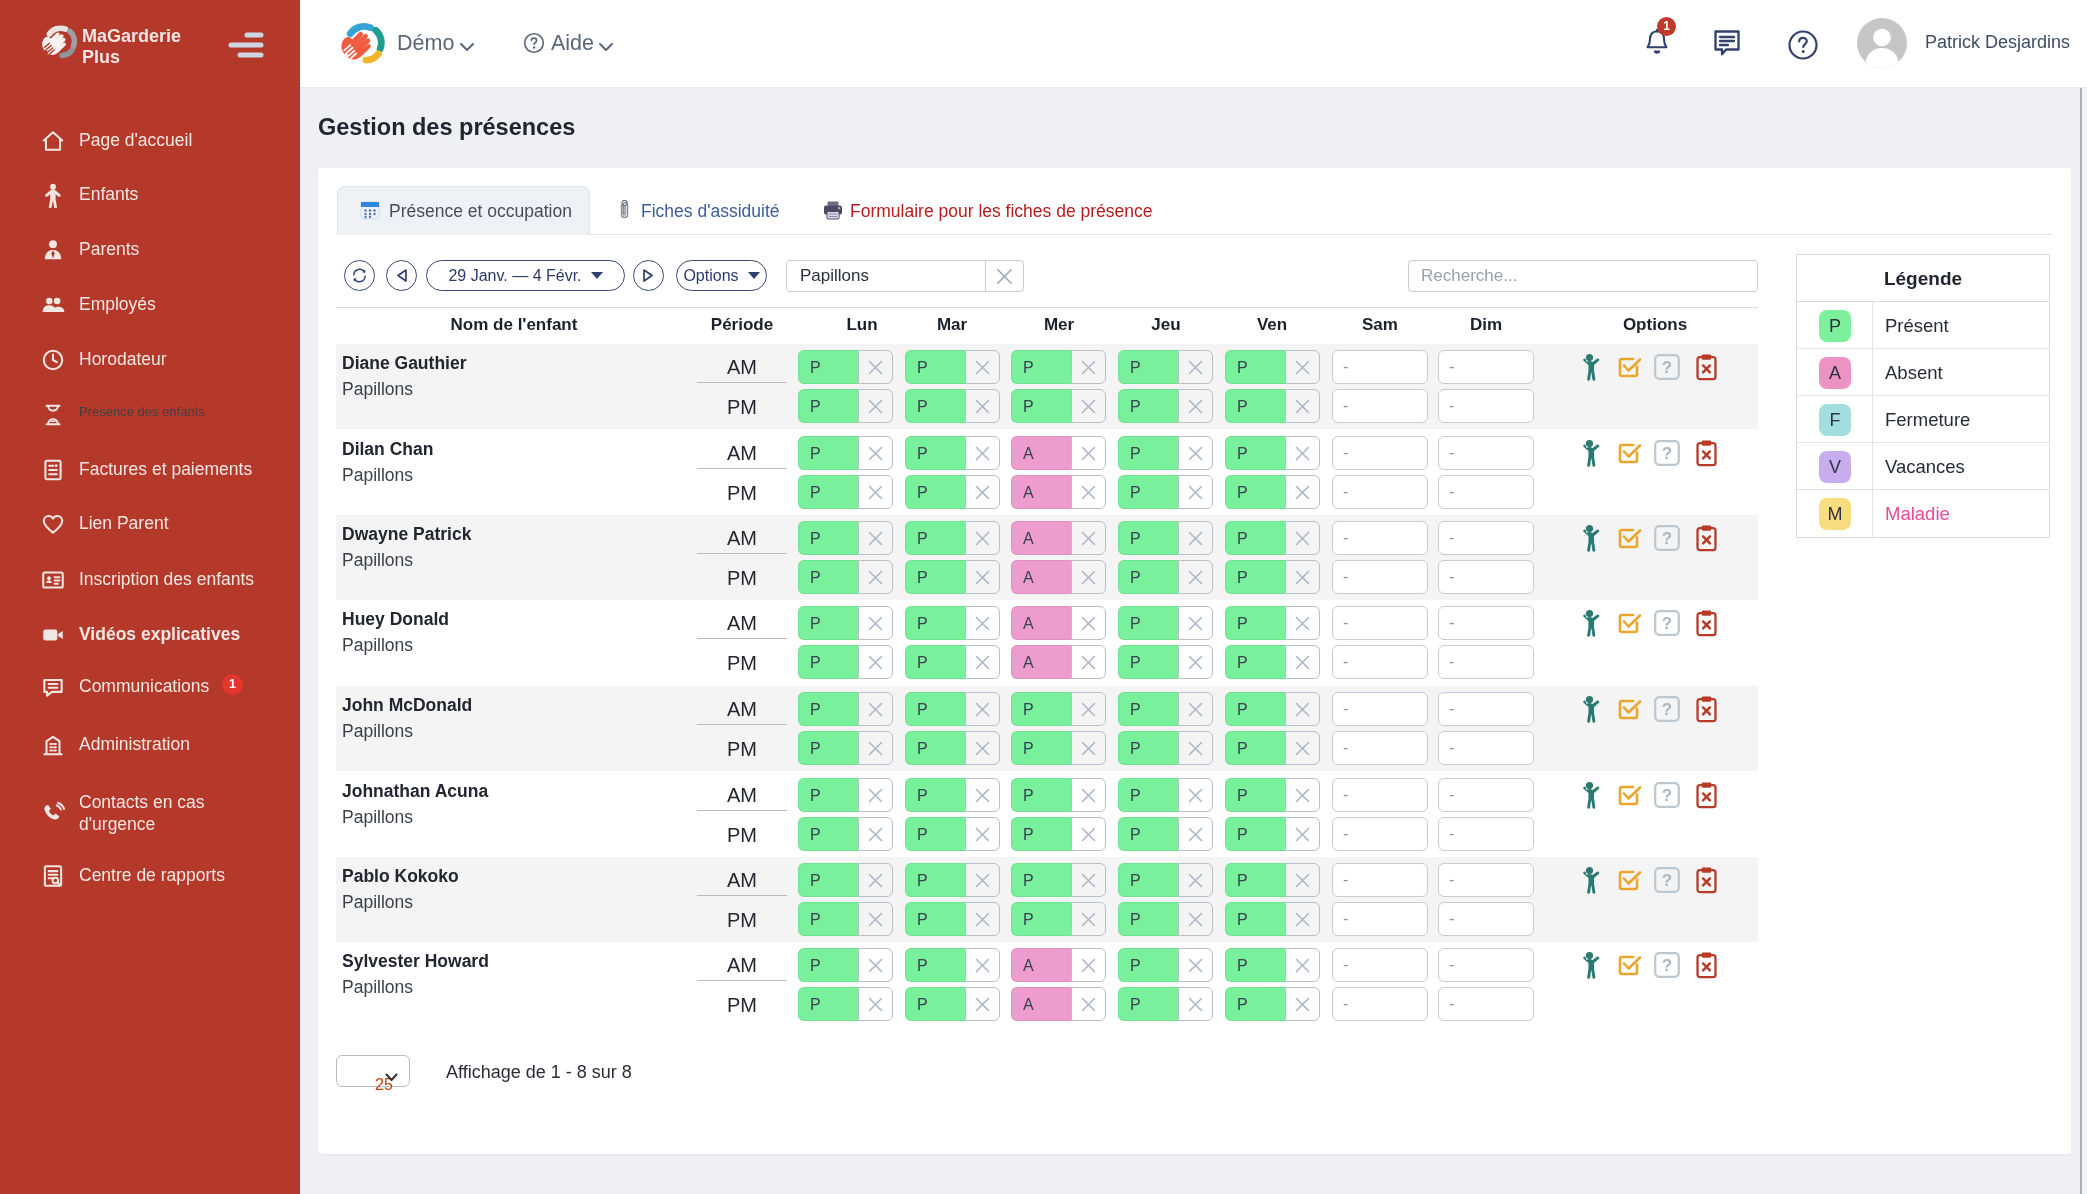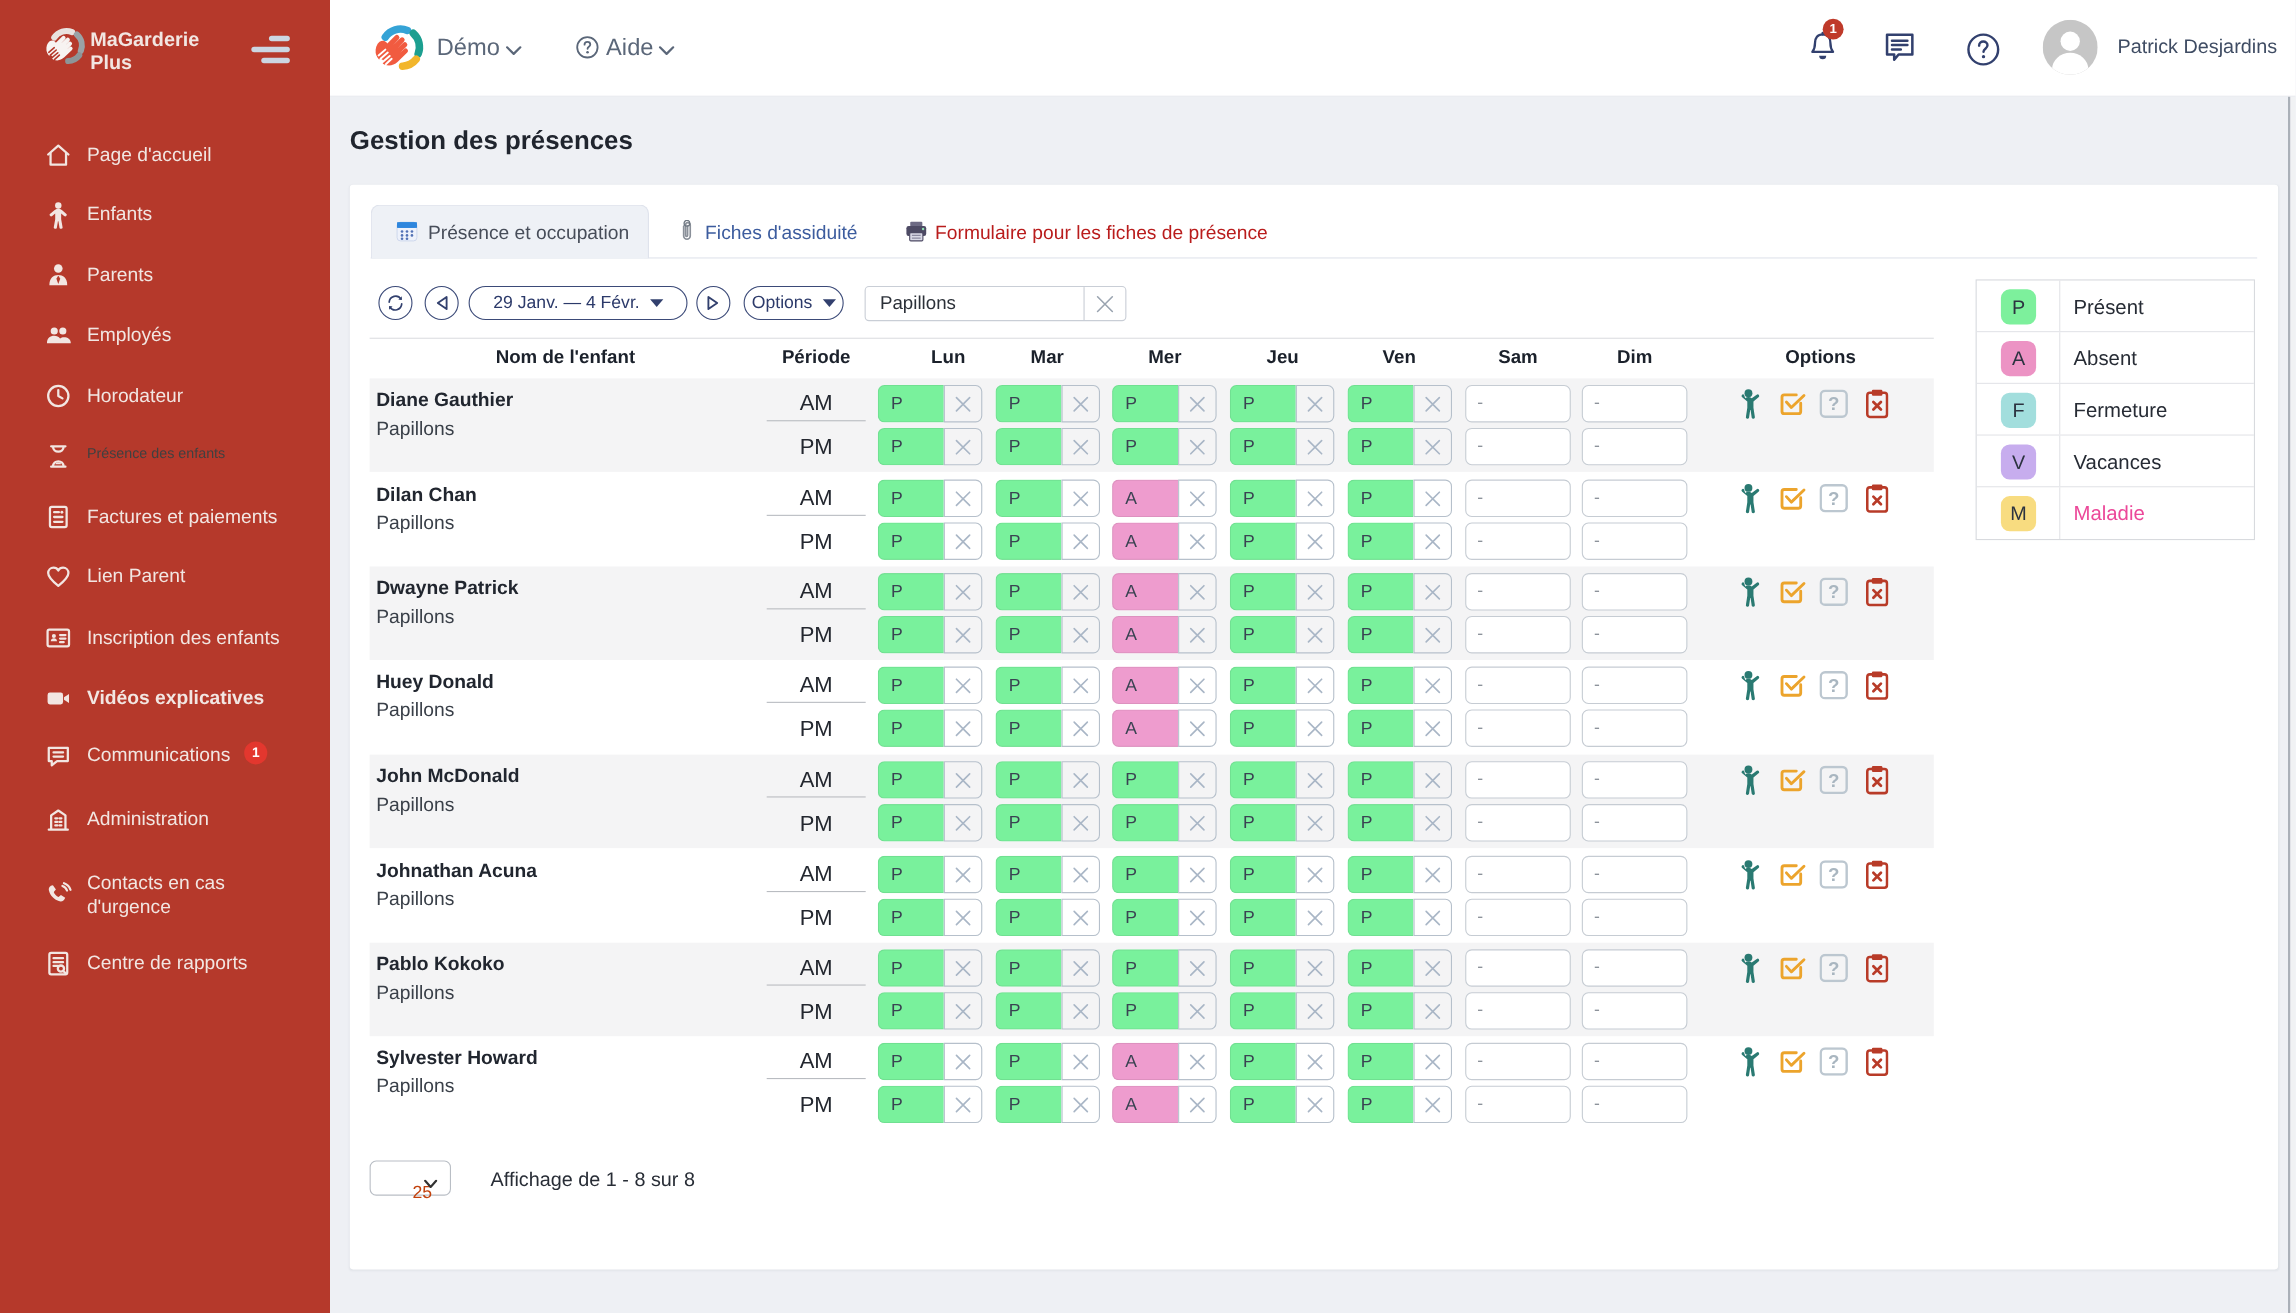--- a/index.html
+++ b/index.html
@@ -259,20 +259,23 @@
     </div>
 <div class="pill" style="left:676px;top:260px;width:91px;">Options<span style="display:inline-block;vertical-align:middle;margin-left:9px;width:0;height:0;border-left:6px solid transparent;border-right:6px solid transparent;border-top:7px solid #32406e;"></span></div>
 <div style="position:absolute;left:786px;top:260px;width:238px;height:32px;border:1px solid #c9ced6;border-radius:4px;background:#fff;">
   <span style="position:absolute;left:13px;top:5px;font-size:17px;color:#2b3038;">Papillons</span>
   <span style="position:absolute;right:0;top:0;width:38px;height:30px;border-left:1px solid #c9ced6;display:flex;align-items:center;justify-content:center;">
         <svg width="19" height="19" viewBox="0 0 17 17">
           <path d="M2.5 2.5 L14.5 14.5 M14.5 2.5 L2.5 14.5" stroke="#9aa4b0" stroke-width="1.3" stroke-linecap="round"></path>
         </svg>
       </span>
 </div>
+<div style="position:absolute;left:1408px;top:260px;width:350px;height:32px;border:1px solid #c9ced6;border-radius:4px;background:#fff;">
+  <span style="position:absolute;left:12px;top:5px;font-size:17px;color:#9aa0aa;">Recherche...</span>
+</div>
 
 <div style="position:absolute;left:336px;top:307px;width:1422px;border-top:1px solid #dcdee2;"></div>
 <div style="position:absolute;left:414px;top:315px;width:200px;text-align:center;font-size:17px;font-weight:700;color:#1b212b;">Nom de l'enfant</div>
     <div style="position:absolute;left:642px;top:315px;width:200px;text-align:center;font-size:17px;font-weight:700;color:#1b212b;">Période</div>
     <div style="position:absolute;left:746px;top:315px;width:232px;text-align:center;font-size:17px;font-weight:700;color:#1b212b;">Lun</div>
     <div style="position:absolute;left:852px;top:315px;width:200px;text-align:center;font-size:17px;font-weight:700;color:#1b212b;">Mar</div>
     <div style="position:absolute;left:959px;top:315px;width:200px;text-align:center;font-size:17px;font-weight:700;color:#1b212b;">Mer</div>
     <div style="position:absolute;left:1066px;top:315px;width:200px;text-align:center;font-size:17px;font-weight:700;color:#1b212b;">Jeu</div>
     <div style="position:absolute;left:1172px;top:315px;width:200px;text-align:center;font-size:17px;font-weight:700;color:#1b212b;">Ven</div>
     <div style="position:absolute;left:1280px;top:315px;width:200px;text-align:center;font-size:17px;font-weight:700;color:#1b212b;">Sam</div>
@@ -1153,20 +1156,21 @@
 <text x="13" y="19" font-family="Liberation Sans, sans-serif" font-size="17" font-weight="700" fill="#a9b6c0" text-anchor="middle">?</text>
         </svg></span>
       <span style="position:absolute;left:1360px;top:9px;"><svg width="21" height="28" viewBox="0 0 22 28">
 <rect x="1.6" y="3.6" width="18.8" height="23" rx="2.5" fill="none" stroke="#b83b28" stroke-width="2.4"></rect>
 <rect x="6" y="0.8" width="10" height="5.6" rx="1.2" fill="#b83b28"></rect>
 <path d="M7.4 12.4 L14.6 19.6 M14.6 12.4 L7.4 19.6" stroke="#b83b28" stroke-width="2.6" stroke-linecap="round"></path>
         </svg></span>
 </div>
 
 <div style="position:absolute;left:1796px;top:254px;width:254px;border:1px solid #d8dade;background:#fff;">
+<div style="height:47px;border-bottom:1px solid #d8dade;text-align:center;font-size:19px;font-weight:700;color:#21262f;line-height:47px;">Légende</div>
       <div style="height:47px;border-bottom:1px solid #e3e4e8;position:relative;">
 <div style="position:absolute;left:0;top:0;width:76px;height:100%;border-right:1px solid #e3e4e8;"></div>
 <div style="position:absolute;left:22px;top:7.5px;width:32px;height:32px;border-radius:8px;background:#7df09c;text-align:center;line-height:32px;font-size:18px;color:#2c3340;">P</div>
 <div style="position:absolute;left:88px;top:12.5px;font-size:18.5px;color:#272c35;">Présent</div>
       </div>
       <div style="height:47px;border-bottom:1px solid #e3e4e8;position:relative;">
 <div style="position:absolute;left:0;top:0;width:76px;height:100%;border-right:1px solid #e3e4e8;"></div>
 <div style="position:absolute;left:22px;top:7.5px;width:32px;height:32px;border-radius:8px;background:#ec93c4;text-align:center;line-height:32px;font-size:18px;color:#2c3340;">A</div>
 <div style="position:absolute;left:88px;top:12.5px;font-size:18.5px;color:#272c35;">Absent</div>
       </div>

